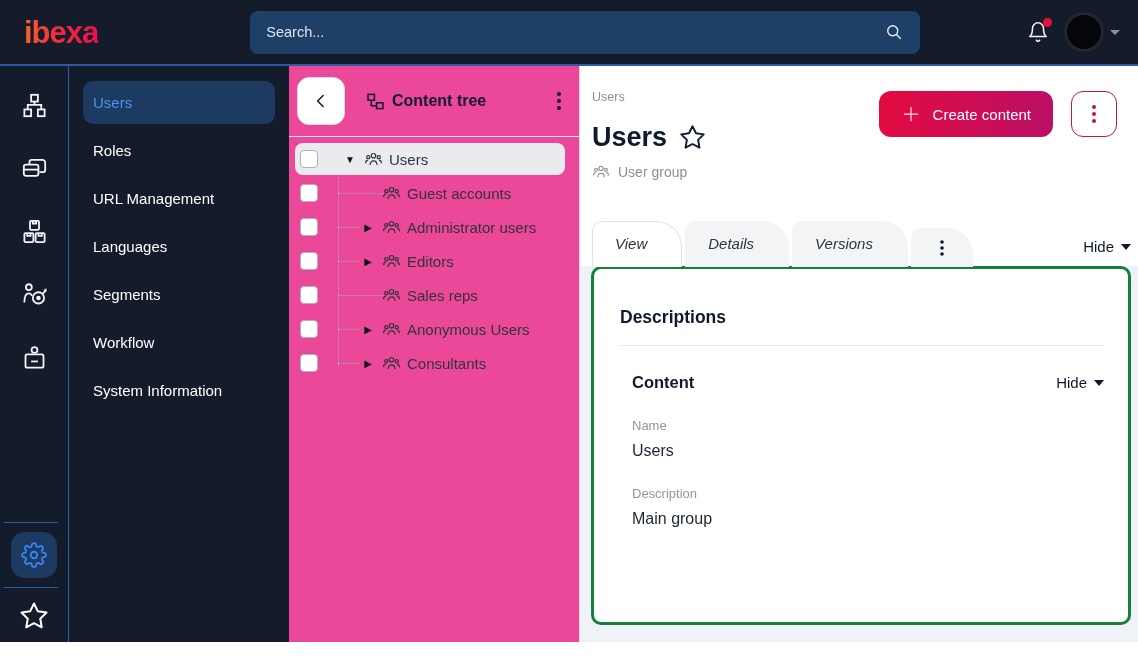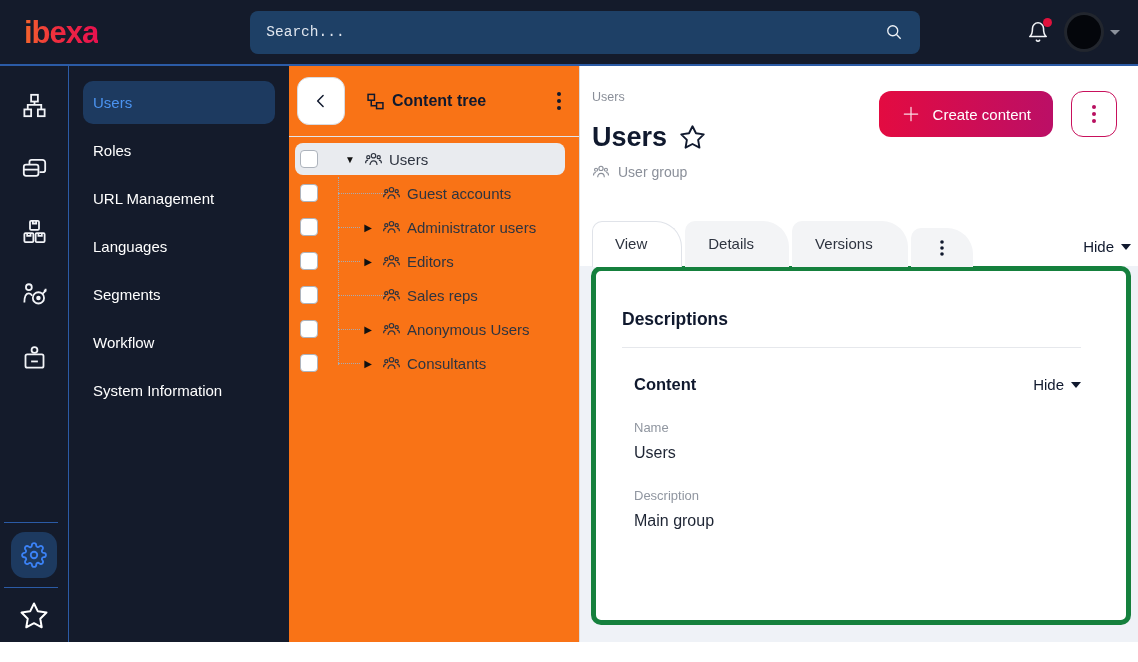--- a/index.html
+++ b/index.html
@@ -9,21 +9,21 @@
 
   
   .topbar { height:66px; background:#141b2b; display:flex; align-items:center; flex:0 0 66px;
             border-bottom:2px solid #2b5ba6; padding:0 18px 0 24px; }
   .logo { font-size:31px; font-weight:800; letter-spacing:-1px; line-height:1;
           background:linear-gradient(90deg,#f4652c 0%,#ef2b3f 45%,#e8114f 100%);
           -webkit-background-clip:text; background-clip:text; color:transparent; cursor:pointer; }
   .search-box { margin-left:152px; width:670px; height:43px; background:#1e4066; border-radius:8px;
                 display:flex; align-items:center; padding:0 16px; }
   .search-box input { flex:1; background:transparent; border:none; outline:none; color:#eef1f6;
-                      font-size:14.5px; font-family:Liberation Mono, monospace; }
+                      font-size:14.5px; font-family:Liberation Sans, sans-serif; }
   .search-box input::placeholder { color:#dfe5ee; opacity:1; }
   .search-icon { flex:0 0 auto; display:flex; }
   .top-right { margin-left:auto; display:flex; align-items:center; }
   .bell-wrap { position:relative; display:flex; cursor:pointer; }
   .bell-dot { position:absolute; top:-3px; right:-3px; width:9px; height:9px; border-radius:50%;
               background:#e0123c; }
   .avatar { width:34px; height:34px; border-radius:50%; background:#04060b;
             box-shadow:0 0 0 3px #22262e; margin-left:18px; cursor:pointer; }
   .avatar-caret { width:0; height:0; border-left:5px solid transparent; border-right:5px solid transparent;
                   border-top:5px solid #8b919c; margin-left:9px; cursor:pointer; }
@@ -44,21 +44,21 @@
   .star-btn { margin-top:8px; color:#fff; width:40px; height:40px; display:flex; align-items:center;
               justify-content:center; cursor:pointer; }
 
   
   .sidebar { flex:0 0 220px; background:#141b2b; padding-top:15px; }
   .side-item { height:43px; line-height:43px; margin:0 14px 5px 14px; padding-left:10px;
                color:#fff; font-size:15px; border-radius:10px; cursor:pointer; white-space:nowrap; }
   .side-item.active { background:#1d3a60; color:#4b93f0; }
 
   
-  .tree-panel { flex:0 0 291px; background:#f97316; border-right:1px solid #d9dce1;
+  .tree-panel { flex:0 0 291px; background:#ec4899; border-right:1px solid #d9dce1;
                 display:flex; flex-direction:column; }
   .tree-header { height:71px; flex:0 0 71px; display:flex; align-items:center; padding:0 14px 0 8px;
                  border-bottom:1px solid #e3e5e9; }
   .back-btn { width:48px; height:48px; border:1px solid #d8dbe0; border-radius:12px; background:#fff;
               display:flex; align-items:center; justify-content:center; color:#10192e; cursor:pointer; }
   .tree-title { display:flex; align-items:center; margin-left:22px; font-size:16px; font-weight:700;
                 color:#10192e; }
   .tree-title svg { margin-right:8px; }
   .kebab-btn { margin-left:auto; color:#10192e; cursor:pointer; display:flex; padding:4px; }
 
@@ -93,31 +93,31 @@
                 font-family:inherit; display:flex; align-items:center; cursor:pointer;
                 background:linear-gradient(90deg,#e30b41 0%,#bb0f66 100%); }
   .create-btn svg { margin-right:12px; opacity:.85; }
   .pink-kebab { width:46px; height:46px; margin-left:18px; border:1.5px solid #c8115c; border-radius:12px;
                 background:#fff; color:#b80f5f; display:flex; align-items:center; justify-content:center;
                 cursor:pointer; }
 
   .tabs-row { margin-top:40px; padding:0 7px 0 12px; display:flex; align-items:flex-end; flex:0 0 auto; }
   .tab { background:#f3f4f6; border:1px solid transparent; border-bottom:none;
          border-radius:10px 26px 0 0; padding:13px 34px 15px 22px; font-size:15px; color:#2e3440;
-         margin-right:3px; cursor:pointer; position:relative; z-index:1; }
+         margin-right:3px; cursor:pointer; position:relative; z-index:1;font-style:italic; }
   .tab.active { background:#fff; border-color:#e0e3e9; z-index:3; }
   .tab.kebab-tab { padding:11px 28px 11px 28px; display:flex; align-items:center; color:#10192e; }
   .hide-btn { margin-left:auto; margin-bottom:12px; font-size:15px; color:#10192e; cursor:pointer;
               display:flex; align-items:center; }
   .hide-caret { width:0; height:0; border-left:5px solid transparent; border-right:5px solid transparent;
                 border-top:6px solid #10192e; margin-left:7px; }
 
   .tab-panel { flex:1; background:#eff2f7; padding:0 7px 17px 11px; margin-top:-1px; min-height:0; }
-  .card { height:100%; background:#fff; border:5px solid #15803d; border-radius:10px;
-          padding:38px 45px 0 26px; overflow:hidden; }
+  .card { height:100%; background:#fff; border:3px solid #15803d; border-radius:10px;
+          padding:38px 24px 0 26px; overflow:hidden; }
   .card-heading { font-size:17.5px; font-weight:700; color:#10192e; }
   .card-divider { border:none; border-top:1px solid #e6e8ec; margin-top:17px; }
   .section-head { margin-top:27px; padding-left:12px; display:flex; align-items:center; }
   .section-title { font-size:16.5px; font-weight:700; color:#10192e; }
   .section-hide { margin-left:auto; font-size:15px; color:#10192e; cursor:pointer;
                   display:flex; align-items:center; }
   .fields { padding-left:12px; }
   .field-label { margin-top:26px; font-size:13px; color:#9096a0; }
   .field-value { margin-top:9px; font-size:16px; color:#1d2433; }
 

